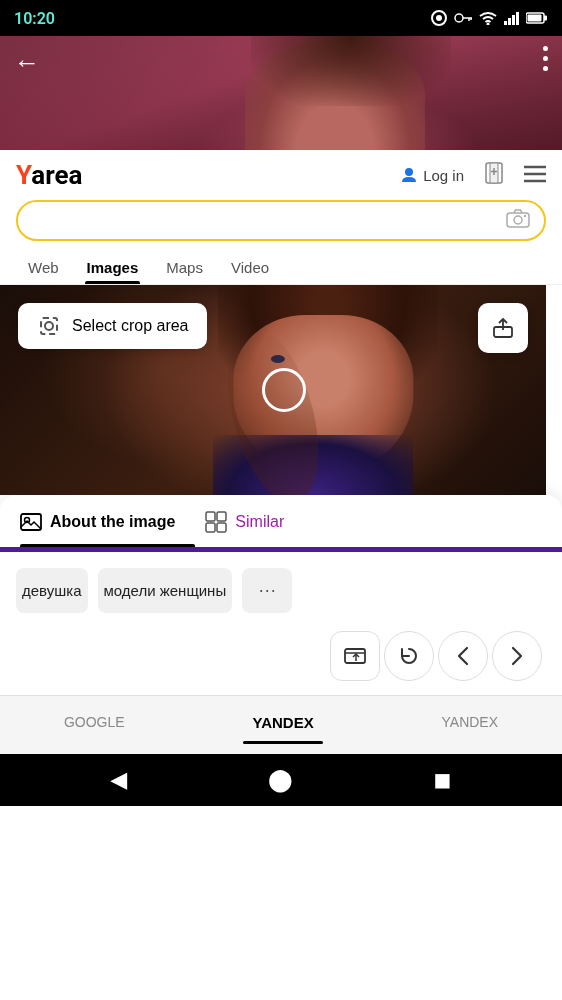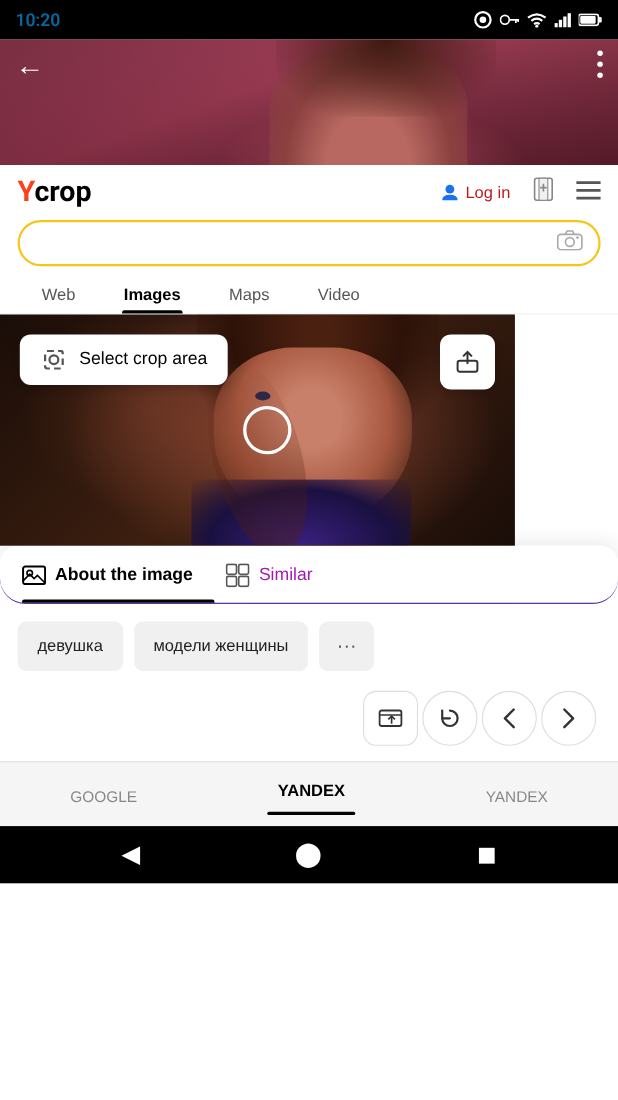--- a/index.html
+++ b/index.html
@@ -8,21 +8,21 @@
       width: 562px;
       min-height: 1000px;
       font-family: 'Roboto', Arial, sans-serif;
       background: #fff;
       overflow-x: hidden;
     }
 
     
     .status-bar {
       background: #000;
-      color: #0369a1;
+      color: #5eead4;
       height: 36px;
       display: flex;
       align-items: center;
       justify-content: space-between;
       padding: 0 14px;
     }
     .status-time {
       font-size: 16px;
       font-weight: 600;
     }
@@ -85,21 +85,21 @@
       font-weight: 700;
       color: #000;
     }
     .yandex-logo span { color: #FC3F1D; }
     .header-actions {
       display: flex;
       align-items: center;
       gap: 18px;
     }
     .login-btn {
-      color: #b91c1c;
+      color: #404040;
       font-size: 15px;
       font-weight: 500;
       cursor: pointer;
       display: flex;
       align-items: center;
       gap: 5px;
       background: none;
       border: none;
     }
     .bookmark-icon {
@@ -136,22 +136,22 @@
       color: #aaa;
       font-size: 20px;
       cursor: pointer;
       background: none;
       border: none;
     }
 
     
     .nav-tabs {
       display: flex;
-      gap: 16px;
-      padding: 0 24px;
+      gap: 0;
+      padding: 0 14px;
       border-bottom: 1px solid #eee;
     }
     .nav-tab {
       padding: 8px 14px;
       font-size: 15px;
       color: #555;
       cursor: pointer;
       position: relative;
       background: none;
       border: none;
@@ -165,21 +165,21 @@
       content: '';
       position: absolute;
       bottom: 0; left: 12px; right: 12px;
       height: 3px;
       background: #000;
       border-radius: 2px 2px 0 0;
     }
 
     
     .image-viewer {
-      width: 468px;
+      width: 546px;
       height: 210px;
       background: #2a1a10;
       position: relative;
       overflow: hidden;
     }
     .image-viewer-bg {
       position: absolute;
       inset: 0;
       background:
         radial-gradient(ellipse 280px 180px at 55% 50%, rgba(160,80,60,0.8) 0%, transparent 70%),
@@ -247,23 +247,22 @@
       background: #fff;
       border-radius: 16px 16px 0 0;
       box-shadow: 0 -4px 16px rgba(0,0,0,0.08);
       padding: 0;
     }
 
     
     .panel-tabs {
       display: flex;
       padding: 0 20px;
-      border-bottom: 1px solid #4c1d95;
+      border-bottom: 5px solid #4c1d95;
       gap: 0;
-      border-radius: 23px;
     }
     .panel-tab {
       display: flex;
       align-items: center;
       gap: 8px;
       padding: 16px 20px 14px 0;
       font-size: 16px;
       font-weight: 500;
       color: #a21caf;
       cursor: pointer;
@@ -289,21 +288,21 @@
     .tags-area {
       padding: 16px 16px 8px 16px;
       display: flex;
       flex-wrap: wrap;
       gap: 10px;
     }
     .tag-chip {
       background: #f0f0f0;
       border: none;
       border-radius: 8px;
-      padding: 12px 18px;
+      padding: 12px 6px;
       font-size: 15px;
       font-weight: 400;
       color: #222;
       cursor: pointer;
     }
     .tag-chip.more {
       padding: 12px 16px;
       font-size: 18px;
       color: #555;
     }
@@ -330,21 +329,21 @@
     }
     .toolbar-btn.upload {
       border-radius: 12px;
       font-size: 18px;
     }
 
     
     .engine-bar {
       background: #f5f5f5;
       display: flex;
-      align-items: center;
+      align-items: flex-start;
       justify-content: space-around;
       padding: 14px 0 10px 0;
       border-top: 1px solid #e0e0e0;
     }
     .engine-btn {
       font-size: 14px;
       font-weight: 500;
       color: #888;
       cursor: pointer;
       background: none;
@@ -437,21 +436,21 @@
   <button class="back-btn">←</button>
   <div class="hero-menu">
     <div class="hero-menu-dot"></div>
     <div class="hero-menu-dot"></div>
     <div class="hero-menu-dot"></div>
   </div>
 </div>
 
 <div class="yandex-header">
   <div class="yandex-logo">
-    <span style="color: rgb(252, 63, 29);">Y</span><span style="color:#000;">crop</span>
+    <span style="color: rgb(252, 63, 29);">Y</span><span style="color:#000;">area</span>
   </div>
   <div class="header-actions">
     <button class="login-btn">
       <svg width="18" height="18" viewBox="0 0 18 18">
         <circle cx="9" cy="6" r="4" fill="#1A73E8"></circle>
         <path d="M2 16 Q2 11 9 11 Q16 11 16 16" fill="#1A73E8"></path>
       </svg>
       <span>Log in</span>
     </button>
     <span class="bookmark-icon">

